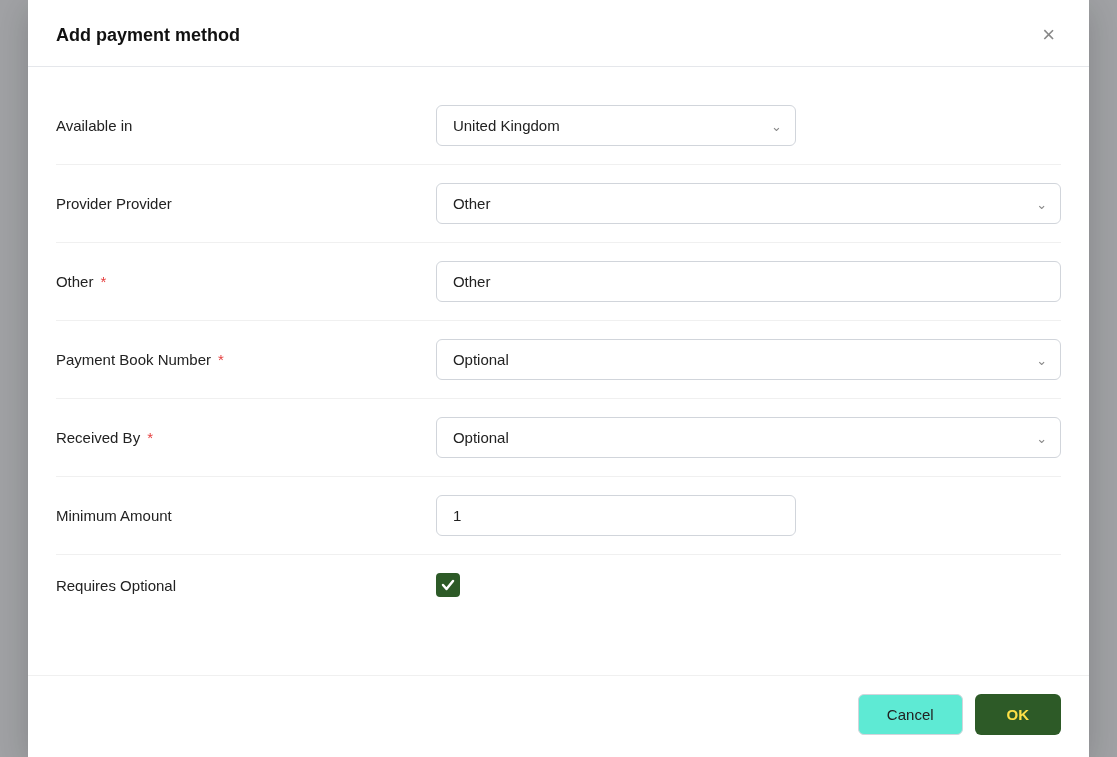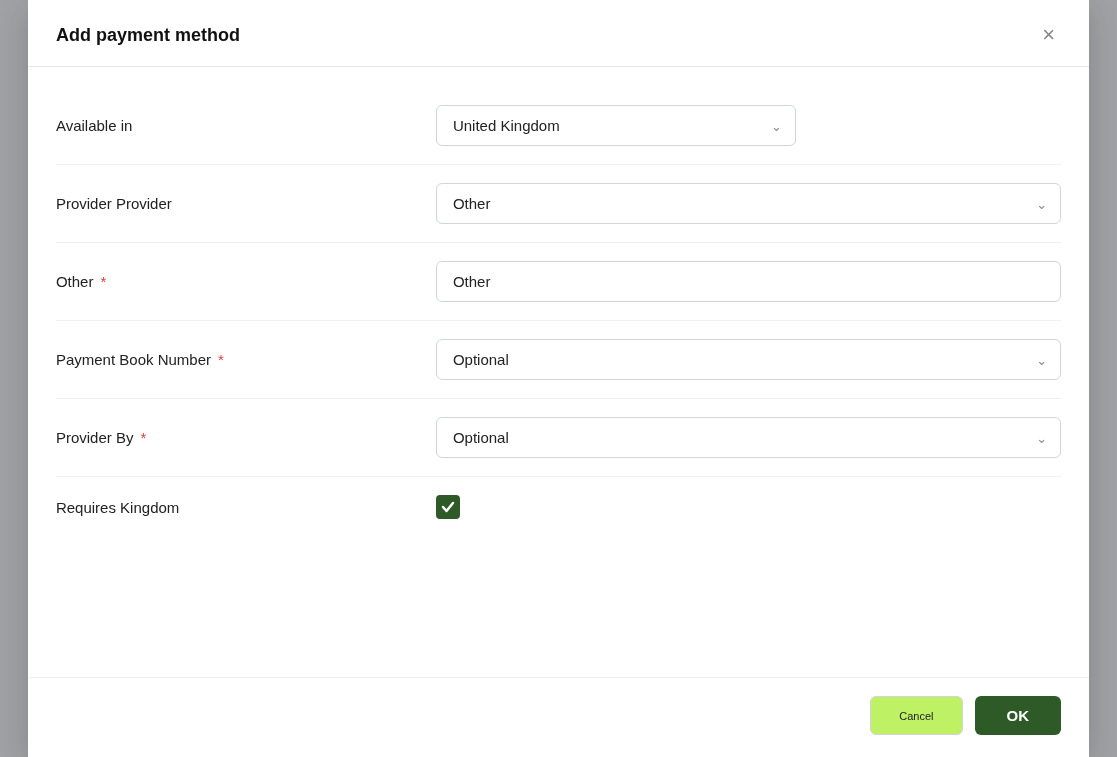--- a/index.html
+++ b/index.html
@@ -179,34 +179,34 @@
       display: flex;
       justify-content: flex-end;
       gap: 12px;
       border-top: 1px solid #f0f0f0;
     }
 
     .btn-cancel {
       padding: 11px 28px;
       border: 1px solid #d1d5db;
       border-radius: 6px;
-      background: #bef264;
-      font-size: 11px;
+      background: #5eead4;
+      font-size: 15px;
       color: #222;
       cursor: pointer;
       font-weight: 500;
     }
 
     .btn-ok {
       padding: 11px 32px;
       border: none;
       border-radius: 6px;
       background: #2d5a27;
       font-size: 15px;
-      color: #ffffff;
+      color: #fde047;
       cursor: pointer;
       font-weight: 600;
     }
   </style>
 </head>
 <body>
 
 <div class="modal-overlay">
   <div class="modal">
     <div class="modal-header">
@@ -267,37 +267,47 @@
             <select>
               <option>Optional</option>
             </select>
             <span class="chevron">⌄</span>
           </div>
         </div>
       </div>
 
       <div class="form-row">
         <div class="form-label">
-          <span>Provider By</span>
+          <span>Received By</span>
           <span class="required-star">*</span>
         </div>
         <div class="form-control">
           <div class="select-wrapper">
             <select>
               <option>Optional</option>
             </select>
             <span class="chevron">⌄</span>
           </div>
         </div>
       </div>
 
-
-      <div class="form-row">
-        <div class="form-label">
-          <span>Requires Kingdom</span>
+      <div class="form-row">
+        <div class="form-label">
+          <span>Minimum Amount</span>
+        </div>
+        <div class="form-control">
+          <div class="select-wrapper select-uk">
+            <input type="number" class="text-input" value="1" style="width: 100%;">
+          </div>
+        </div>
+      </div>
+
+      <div class="form-row">
+        <div class="form-label">
+          <span>Requires Optional</span>
         </div>
         <div class="form-control">
           <div class="checkbox-wrapper">
             <div class="checkbox-custom">
               <svg viewBox="0 0 14 14">
                 <polyline points="2,7 5.5,11 12,3"></polyline>
               </svg>
             </div>
           </div>
         </div>

